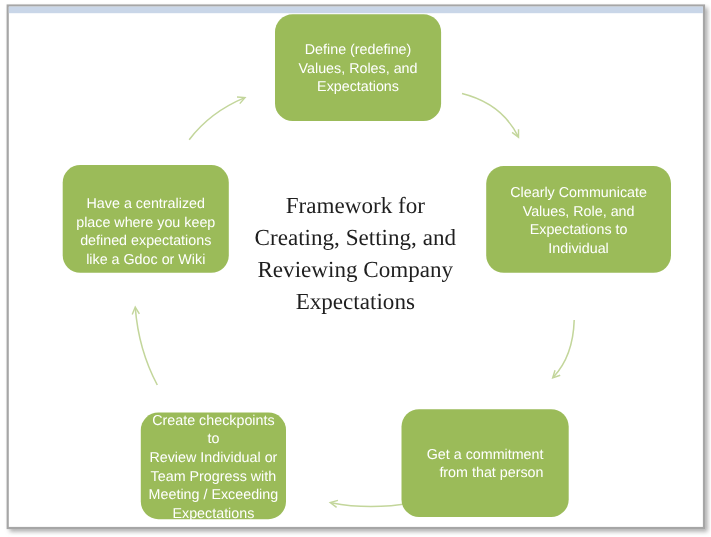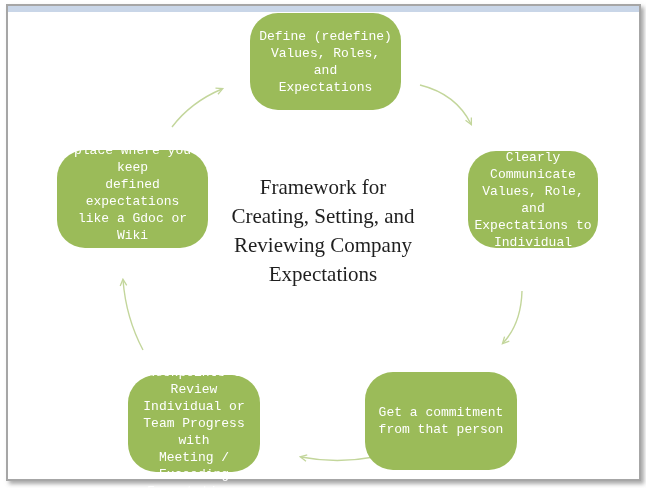--- a/index.html
+++ b/index.html
@@ -30,35 +30,34 @@
   .top-band {
     position: absolute;
     left: 0; top: 0; right: 0;
     height: 6px;
     background: var(--top-band);
   }
 
   .node {
     position: absolute;
     background: var(--node-green);
-    border-radius: 28px;
+    border-radius: 16px;
     color: var(--node-text);
     display: flex;
     align-items: center;
     justify-content: center;
     text-align: center;
     font-size: 13px;
     line-height: 17px;
     white-space: pre-line;
     padding: 4px 6px;
-    font-family: Liberation Mono, monospace;
   }
   .node-define        { left: 250px; top: 13px;  width: 151px; height: 97px; }
-  .node-communicate   { left: 468px; top: 151px; width: 130px; height: 97px; }
-  .node-commitment    { left: 365px; top: 372px; width: 152px; height: 98px; }
+  .node-communicate   { left: 442px; top: 151px; width: 168px; height: 97px; }
+  .node-commitment    { left: 365px; top: 372px; width: 152px; height: 98px; text-align: right; }
   .node-checkpoints   { left: 128px; top: 375px; width: 132px; height: 97px; }
   .node-centralized   { left: 57px;  top: 150px; width: 151px; height: 98px; align-items: flex-end; }
 
   .title {
     position: absolute;
     left: 205px; top: 173px;
     width: 236px;
     text-align: center;
     color: var(--title-text);
     font-size: 21px;

